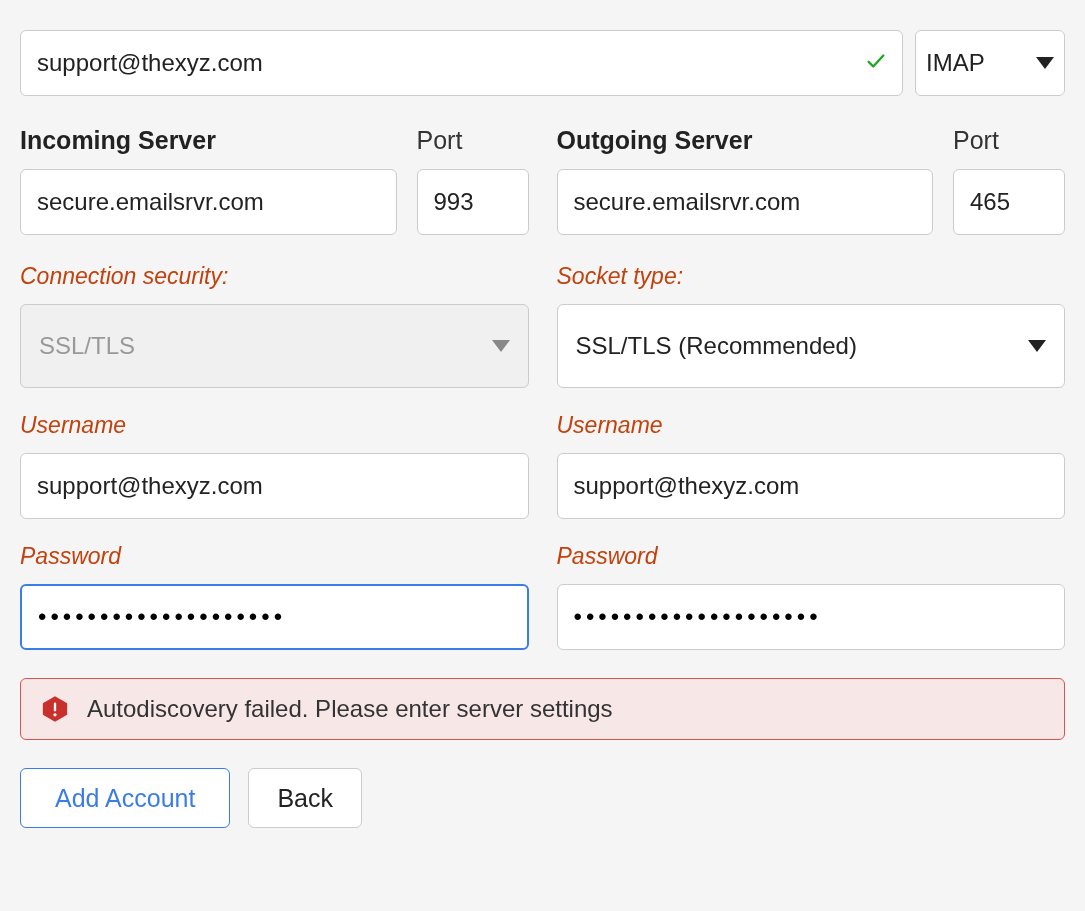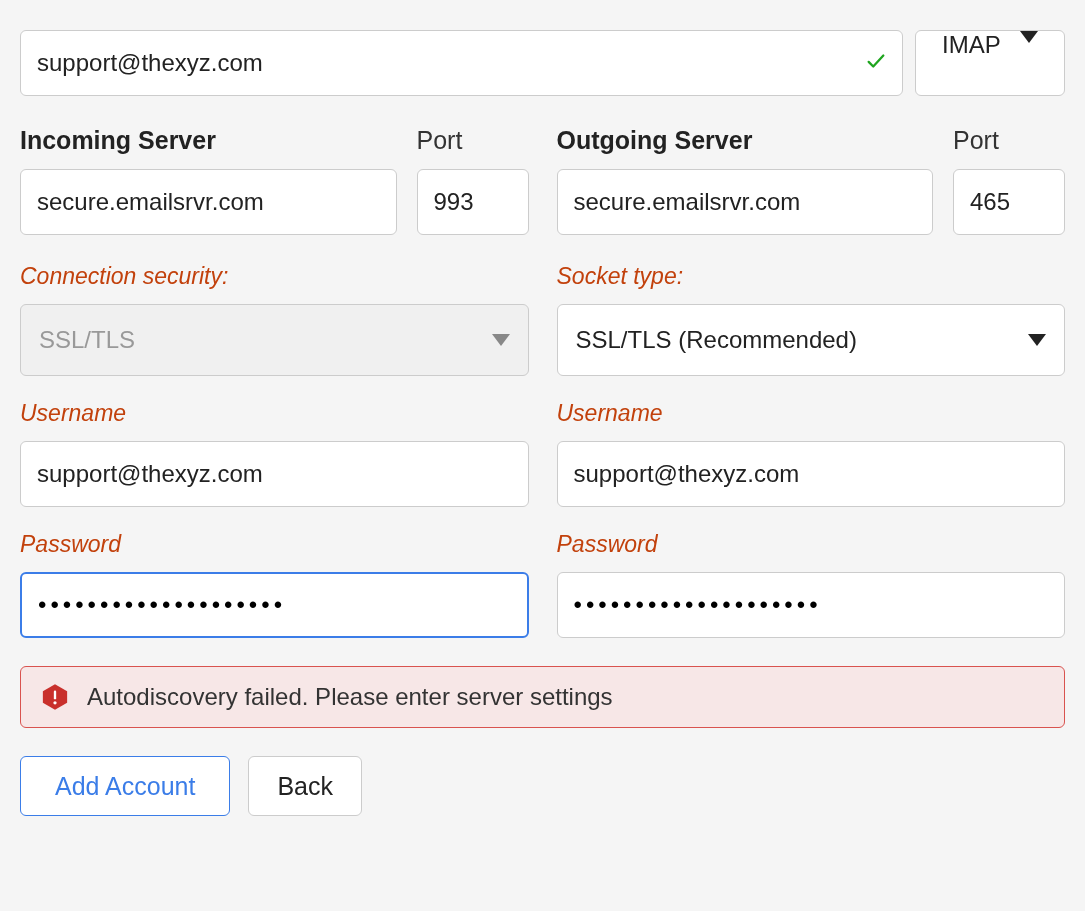--- a/index.html
+++ b/index.html
@@ -38,23 +38,23 @@
     font-size: 28px;
     pointer-events: none;
   }
   .protocol-select {
     width: 150px;
     height: 66px;
     border: 1px solid #ccc;
     border-radius: 6px;
     background: #fff;
     display: flex;
-    align-items: flex-start;
+    align-items: center;
     justify-content: space-between;
-    padding: 0 26px;
+    padding: 0 10px;
     font-size: 24px;
     cursor: pointer;
   }
   .dropdown-arrow {
     width: 0; height: 0;
     border-left: 9px solid transparent;
     border-right: 9px solid transparent;
     border-top: 12px solid #222;
   }
   .dropdown-arrow.grey { border-top-color: #888; }
@@ -99,21 +99,21 @@
   }
   .server-input { flex: 1; }
   .port-input { width: 112px; }
   .field-label {
     font-size: 23px;
     color: #c2410c;
     margin-bottom: 14px;
     font-style: italic;
   }
   .select-box {
-    height: 72px;
+    height: 84px;
     border: 1px solid #ccc;
     border-radius: 6px;
     display: flex;
     align-items: center;
     justify-content: space-between;
     padding: 0 18px;
     font-size: 24px;
     cursor: pointer;
     margin-bottom: 24px;
   }

